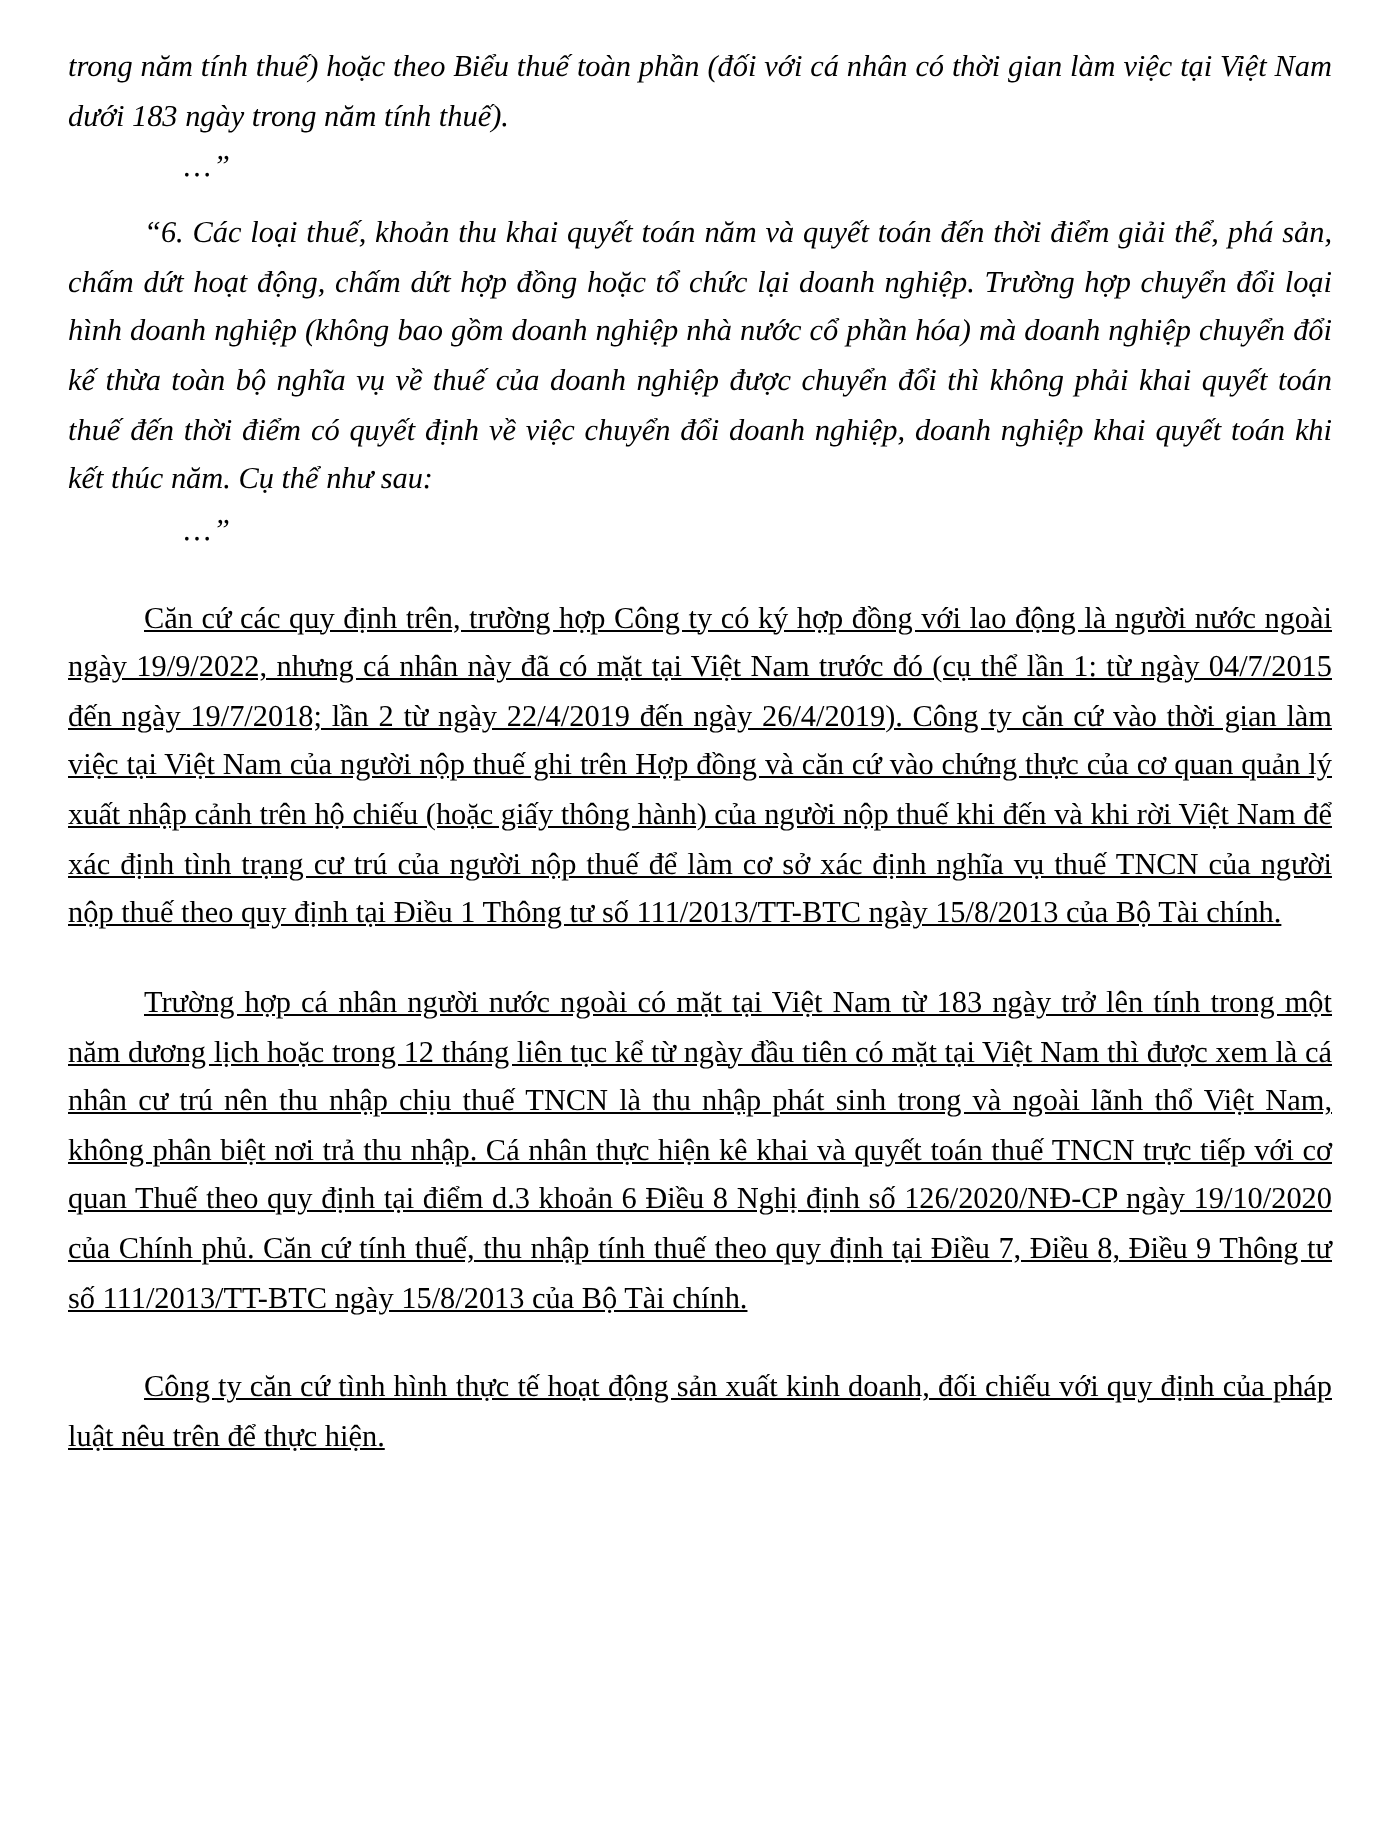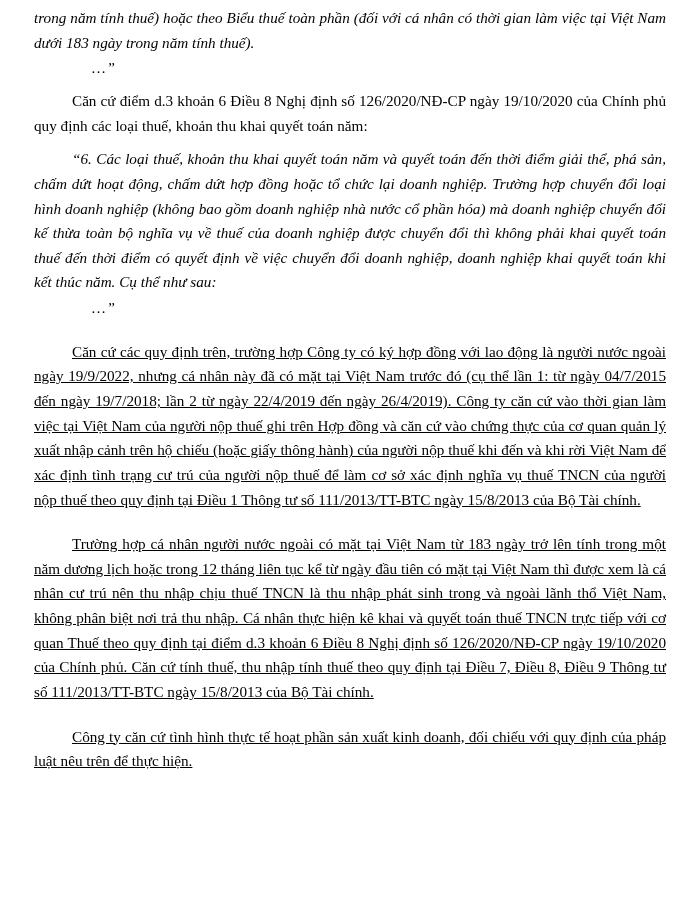--- a/index.html
+++ b/index.html
@@ -10,21 +10,21 @@
   body {
     width: 700px;
     height: 915px;
     font-family: "Liberation Serif", serif;
     color: #000000;
   }
   .page {
     box-sizing: border-box;
     width: 700px;
     height: 760px;
-    padding: 6px 34px 10px 34px;
+    padding: 22px 34px 10px 34px;
     position: relative;
   }
   .para {
     margin: 0 0 2px 0;
     font-size: 15.2px;
     line-height: 1.62;
     text-align: justify;
     text-justify: inter-word;
   }
   .italic {
@@ -50,27 +50,26 @@
 </style>
 </head>
 <body>
 
 <div class="page">
 
   <p class="para italic">trong năm tính thuế) hoặc theo Biểu thuế toàn phần (đối với cá nhân có thời gian làm việc tại Việt Nam dưới 183 ngày trong năm tính thuế).</p>
 
   <p class="ellipsis-line">…”</p>
 
-  <p class="para indent gap-sm">Căn cứ điểm d.3 khoản 6 Điều 8 Nghị định số 126/2020/NĐ-CP ngày 19/10/2020 của Chính phủ quy định các loại thuế, khoản thu khai quyết toán năm:</p>
 
   <p class="para italic indent gap-sm block-quote">“6. Các loại thuế, khoản thu khai quyết toán năm và quyết toán đến thời điểm giải thể, phá sản, chấm dứt hoạt động, chấm dứt hợp đồng hoặc tổ chức lại doanh nghiệp. Trường hợp chuyển đổi loại hình doanh nghiệp (không bao gồm doanh nghiệp nhà nước cổ phần hóa) mà doanh nghiệp chuyển đổi kế thừa toàn bộ nghĩa vụ về thuế của doanh nghiệp được chuyển đổi thì không phải khai quyết toán thuế đến thời điểm có quyết định về việc chuyển đổi doanh nghiệp, doanh nghiệp khai quyết toán khi kết thúc năm. Cụ thể như sau:</p>
 
 
 
   <p class="ellipsis-line">…”</p>
 
   <p class="para indent gap-lg">Căn cứ các quy định trên, trường hợp Công ty có ký hợp đồng với lao động là người nước ngoài ngày 19/9/2022, nhưng cá nhân này đã có mặt tại Việt Nam trước đó (cụ thể lần 1: từ ngày 04/7/2015 đến ngày 19/7/2018; lần 2 từ ngày 22/4/2019 đến ngày 26/4/2019). Công ty căn cứ vào thời gian làm việc tại Việt Nam của người nộp thuế ghi trên Hợp đồng và căn cứ vào chứng thực của cơ quan quản lý xuất nhập cảnh trên hộ chiếu (hoặc giấy thông hành) của người nộp thuế khi đến và khi rời Việt Nam để xác định tình trạng cư trú của người nộp thuế để làm cơ sở xác định nghĩa vụ thuế TNCN của  người nộp thuế theo quy định tại Điều 1 Thông tư số 111/2013/TT-BTC ngày 15/8/2013 của Bộ Tài chính.</p>
 
   <p class="para indent gap-lg">Trường hợp cá nhân người nước ngoài có mặt tại Việt Nam từ 183 ngày trở lên tính trong một năm dương lịch hoặc trong 12 tháng liên tục kể từ ngày đầu tiên có mặt tại Việt Nam thì được xem là cá nhân cư trú nên thu nhập chịu thuế TNCN là thu nhập phát sinh trong và ngoài lãnh thổ Việt Nam, không phân biệt nơi trả thu nhập. Cá nhân thực hiện kê khai và quyết toán thuế TNCN trực tiếp với cơ quan Thuế theo quy định tại điểm d.3 khoản 6 Điều 8 Nghị định số 126/2020/NĐ-CP ngày 19/10/2020 của Chính phủ. Căn cứ tính thuế, thu nhập tính thuế theo quy định tại Điều 7, Điều 8, Điều 9 Thông tư số 111/2013/TT-BTC ngày 15/8/2013 của Bộ Tài chính.</p>
 
-  <p class="para indent gap-lg">Công ty căn cứ tình hình thực tế hoạt phần sản xuất kinh doanh, đối chiếu với quy định của pháp luật nêu trên để thực hiện.</p>
+  <p class="para indent gap-lg">Công ty căn cứ tình hình thực tế hoạt động sản xuất kinh doanh, đối chiếu với quy định của pháp luật nêu trên để thực hiện.</p>
 
 </div>
 
 </body></html>

